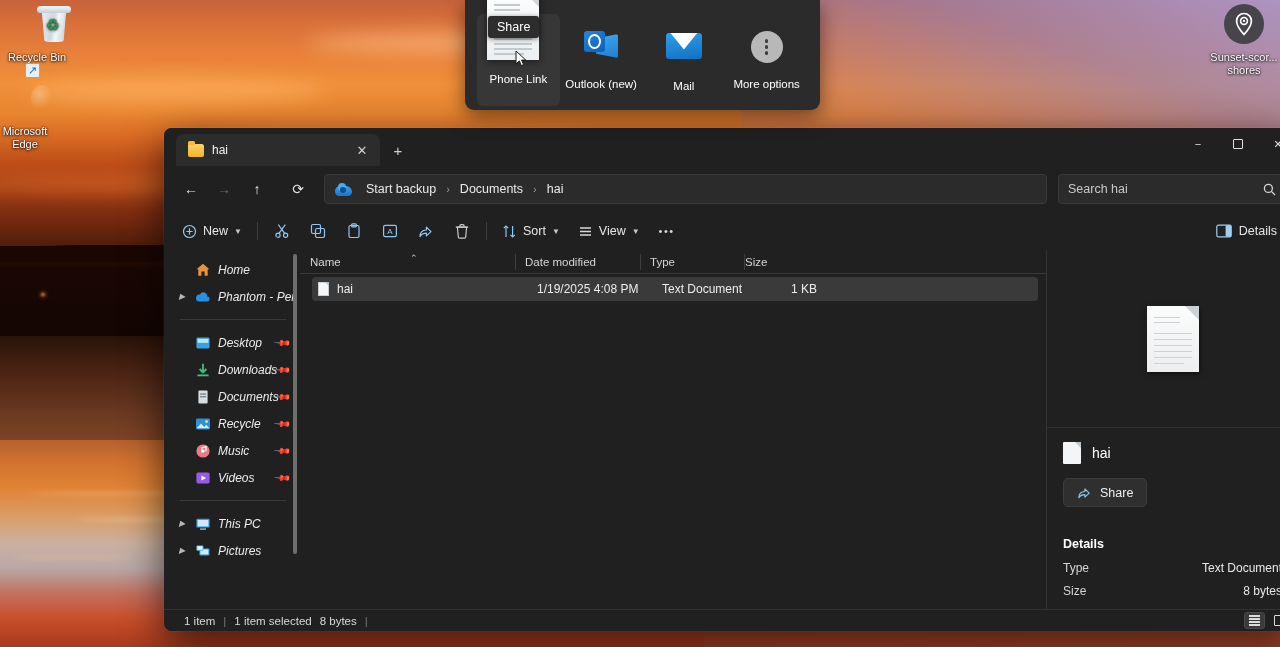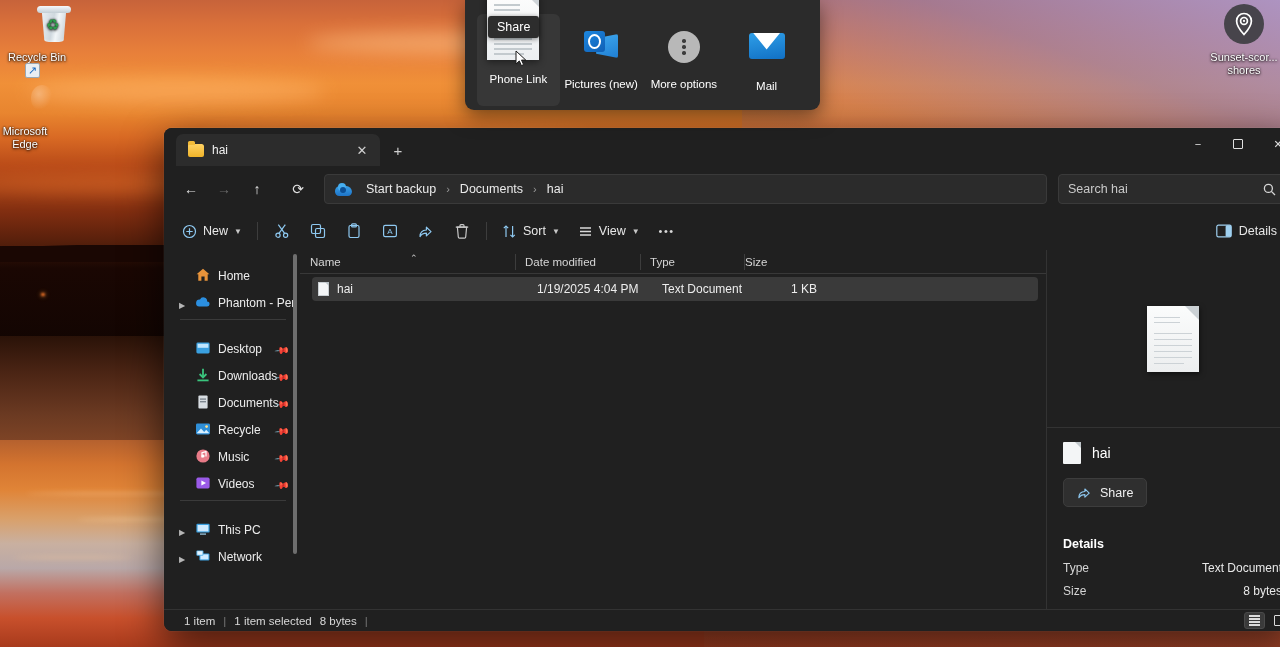--- a/index.html
+++ b/index.html
@@ -277,23 +277,23 @@
     align-items: center; gap: 7px; padding: 0 9px; border-radius: 4px; font-size: 12.5px;
   }
 
   
   .exp-body { flex: 1; display: flex; min-height: 0; }
   .sidebar {
     width: 136px; padding: 6px 0 0 0; overflow: hidden; position: relative;
     flex-shrink: 0;
   }
   .nav-item {
-    height: 27px; display: flex; align-items: flex-end; gap: 7px;
+    height: 27px; display: flex; align-items: center; gap: 7px;
     padding-left: 8px; margin: 0 6px 0 4px; border-radius: 4px; font-size: 12px;
-    color: #ececec; position: relative;
+    color: #ececec; position: relative; font-style: italic;
   }
   .nav-item .exp { width: 12px; text-align: center; color: #b6b6b6; font-size: 8px; flex-shrink: 0; }
   .nav-item .lbl { white-space: nowrap; overflow: hidden; }
   .nav-item .pin {
     position: absolute; right: 6px; color: #cfcfcf; font-size: 10px;
     transform: rotate(40deg);
   }
   .nav-sep { height: 1px; background: #3a3a3a; margin: 9px 14px 9px 16px; }
   .sb-ico { width: 16px; height: 16px; flex-shrink: 0; position: relative; }
   .sb-scroll {
@@ -453,37 +453,37 @@
     <div class="ico"></div>
     <div>Phone Link</div>
   </div>
   <div class="share-app">
     <div class="ico">
       <div class="outlook-ico">
           <span class="o-back"></span>
           <span class="o-front"></span>
         </div>
     </div>
-    <div>Pictures (new)</div>
+    <div>Outlook (new)</div>
+  </div>
+  <div class="share-app">
+    <div class="ico">
+      <div class="mail-ico"></div>
+    </div>
+    <div>Mail</div>
   </div>
   <div class="share-app">
     <div class="ico">
       <div class="more-ico">
           <i></i>
           <i></i>
           <i></i>
         </div>
     </div>
     <div>More options</div>
-  </div>
-  <div class="share-app">
-    <div class="ico">
-      <div class="mail-ico"></div>
-    </div>
-    <div>Mail</div>
   </div>
 </div>
 
 <div id="drag-preview">
   <div class="drag-doc">
     <span class="ln" style="top:10px;width:26px;"></span>
     <span class="ln" style="top:15px;width:26px;"></span>
     <span class="ln" style="top:44px;width:38px;"></span>
     <span class="ln" style="top:49px;width:38px;"></span>
     <span class="ln" style="top:54px;width:38px;"></span>
@@ -733,21 +733,21 @@
       <div class="nav-item">
         <span class="exp">▶</span>
         <span class="sb-ico">
           <svg width="16" height="16" viewBox="0 0 16 16">
             <rect x="4.4" y="5.4" width="10" height="7.2" rx="1" fill="#3aa0e0"></rect>
             <rect x="5.4" y="6.4" width="8" height="5" fill="#cfeaff"></rect>
             <rect x="1.4" y="2.4" width="7" height="5.4" rx="1" fill="#5ab4ea"></rect>
             <rect x="2.3" y="3.2" width="5.2" height="3.6" fill="#e4f4ff"></rect>
           </svg>
         </span>
-        <span class="lbl">Network</span>
+        <span class="lbl">Pictures</span>
       </div>
 
       <div class="sb-scroll"></div>
     </div>
 
     <div class="filelist">
       <div class="col-head">
         <div class="col c-name">
           <span>Name</span>
           <span class="col-sort-mark">⌃</span>
@@ -761,21 +761,21 @@
         <div class="col c-size" style="text-align:left;padding-left:10px;">
           <span>Size</span>
         </div>
       </div>
       <div class="rows">
         <div class="row selected">
           <div class="cell c-name" style="display:flex;align-items:center;gap:8px;padding-left:0;">
             <span class="txtdoc-ico"></span>
             <span>hai</span>
           </div>
-          <div class="cell c-date">1/19/2025 4:04 PM</div>
+          <div class="cell c-date">1/19/2025 4:08 PM</div>
           <div class="cell c-type">Text Document</div>
           <div class="cell c-size" style="padding-left:0;">1 KB</div>
         </div>
       </div>
     </div>
 
     <div class="detailpane">
       <div class="preview-area">
         <div class="big-doc">
           <span class="ln" style="top:11px;width:26px;"></span>

